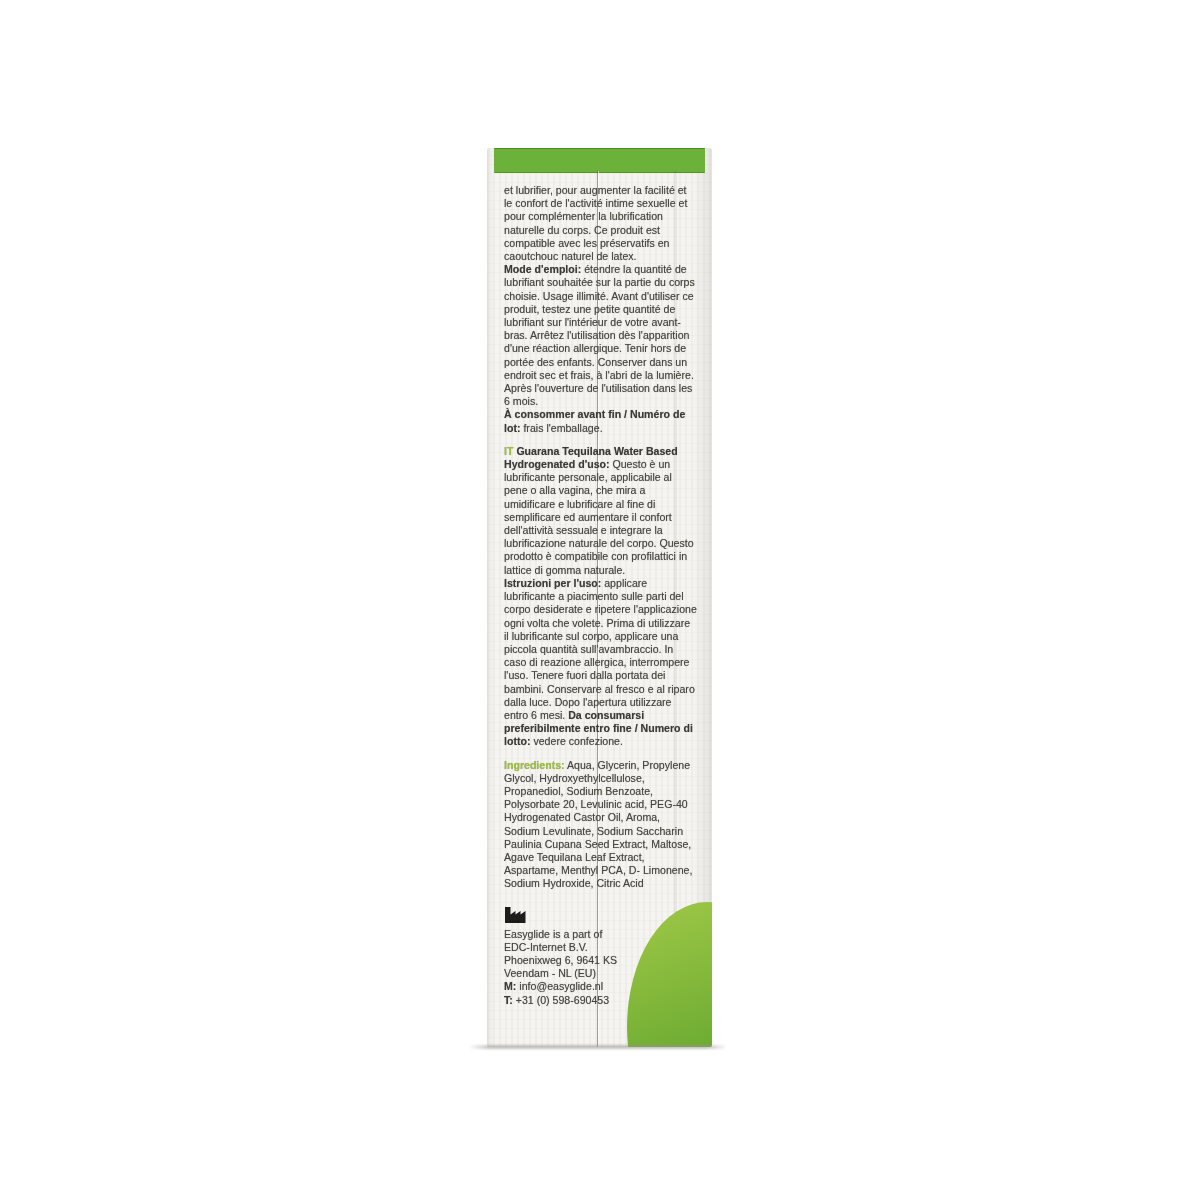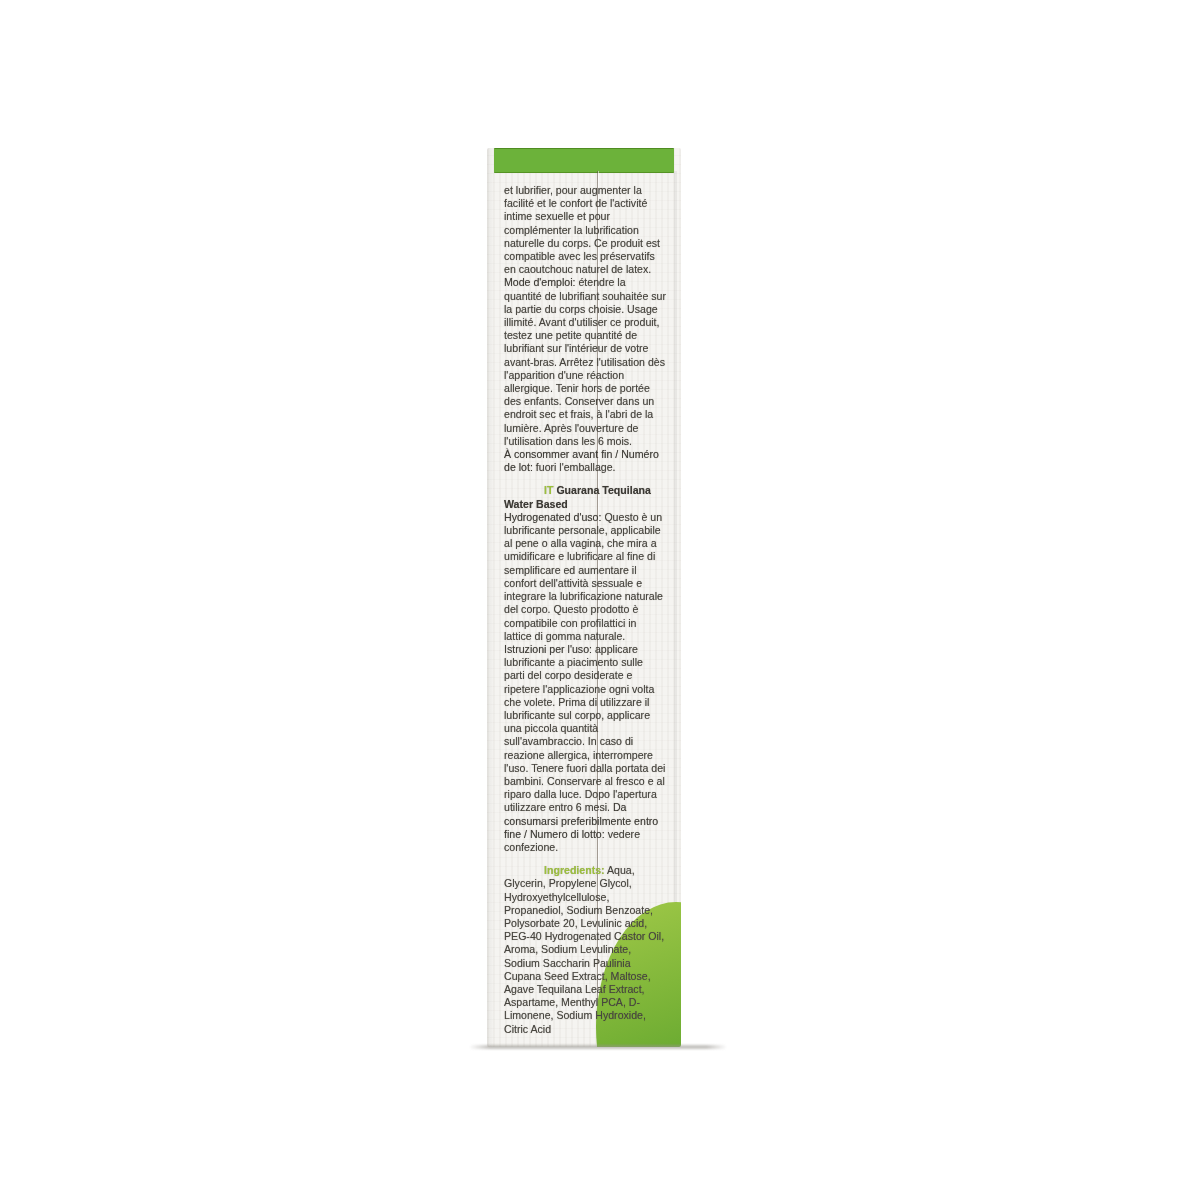--- a/index.html
+++ b/index.html
@@ -3,21 +3,21 @@
 <meta charset="utf-8">
 <style>
   html,body{margin:0;padding:0;}
   body{
     width:1200px;height:1200px;background:#ffffff;position:relative;
     font-family:"Liberation Sans", sans-serif;overflow:hidden;
   }
   .stage{position:absolute;inset:0;}
   
   .box{
-    position:absolute;left:487px;top:148px;width:194px;height:899px;
+    position:absolute;left:487px;top:148px;width:225px;height:899px;
     background:
       linear-gradient(90deg, rgba(0,0,0,0.055) 0px, rgba(0,0,0,0) 7px, rgba(0,0,0,0) 206px, rgba(0,0,0,0.07) 225px),
       repeating-linear-gradient(90deg, rgba(125,112,95,0.05) 0px, rgba(125,112,95,0.05) 2px, rgba(255,255,255,0) 2px, rgba(255,255,255,0) 6px),
       repeating-linear-gradient(0deg, rgba(120,110,98,0.03) 0px, rgba(120,110,98,0.03) 1px, rgba(255,255,255,0) 1px, rgba(255,255,255,0) 9px),
       #f5f4f1;
     border-radius:2px;overflow:hidden;
   }
   .band{
     position:absolute;left:7px;right:7px;top:0;height:23px;
     border-top:1px solid #4f8c22;border-bottom:1px solid #559324;
@@ -37,22 +37,22 @@
   }
   
   .content{
     position:absolute;left:17px;right:15px;top:36px;
     font-size:10.6px;line-height:13.2px;color:#47453f;
     text-shadow:0 0 0.8px rgba(75,70,62,0.55);
     filter:blur(0.30px);
   }
   .content p{margin:0;}
   .gap{height:10px;}
-  b.lbl{font-weight:normal;color:#3d3b36;}
-  .green-accent{font-weight:bold;margin-left:40px;}
+  b.lbl{font-weight:bold;color:#3d3b36;}
+  .green-accent{font-weight:bold;}
   .title-line{font-weight:bold;color:#3b3934;}
   .factory{margin:12px 0 4px 0;height:21px;}
   .factory svg{display:block;}
   .mfr div{white-space:nowrap;}
 </style>
 </head>
 <body>
 
 <div class="stage">
 
@@ -62,38 +62,46 @@
     <div class="crease-main"></div>
     <div class="crease-soft"></div>
     <div class="leaf"></div>
 
     <div class="content">
 
       <p><span>et lubrifier, pour augmenter la facilité et le confort de l'activité intime sexuelle et pour complémenter la lubrification naturelle du corps. Ce produit est compatible avec les préservatifs en caoutchouc naturel de latex.</span></p>
 
       <p><b class="lbl">Mode d'emploi:</b><span> étendre la quantité de lubrifiant souhaitée sur la partie du corps choisie. Usage illimité. Avant d'utiliser ce produit, testez une petite quantité de lubrifiant sur l'intérieur de votre avant-bras. Arrêtez l'utilisation dès l'apparition d'une réaction allergique. Tenir hors de portée des enfants. Conserver dans un endroit sec et frais, à l'abri de la lumière. Après l'ouverture de l'utilisation dans les 6 mois.</span></p>
 
-      <p><b class="lbl">À consommer avant fin / Numéro de lot:</b><span> fuori l'emballage.</span></p>
+      <p><b class="lbl">À consommer avant fin / Numéro de lot:</b><span> frais l'emballage.</span></p>
 
       <div class="gap"></div>
 
       <p class="title-line"><span class="green-accent" id="lang-tag" style="color: rgb(157, 193, 60);">IT</span> <span>Guarana Tequilana Water Based</span></p>
 
       <p><b class="lbl">Hydrogenated d'uso:</b><span> Questo è un lubrificante personale, applicabile al pene o alla vagina, che mira a umidificare e lubrificare al fine di semplificare ed aumentare il confort dell'attività sessuale e integrare la lubrificazione naturale del corpo. Questo prodotto è compatibile con profilattici in lattice di gomma naturale.</span></p>
 
       <p><b class="lbl">Istruzioni per l'uso:</b><span> applicare lubrificante a piacimento sulle parti del corpo desiderate e ripetere l'applicazione ogni volta che volete. Prima di utilizzare il lubrificante sul corpo, applicare una piccola quantità sull'avambraccio. In caso di reazione allergica, interrompere l'uso. Tenere fuori dalla portata dei bambini. Conservare al fresco e al riparo dalla luce. Dopo l'apertura utilizzare entro 6 mesi. </span><b class="lbl">Da consumarsi preferibilmente entro fine / Numero di lotto:</b><span> vedere confezione.</span></p>
 
       <div class="gap"></div>
 
       <p><span class="green-accent" id="ingr-label" style="color: rgb(157, 193, 60);">Ingredients:</span><span> Aqua, Glycerin, Propylene Glycol, Hydroxyethylcellulose, Propanediol, Sodium Benzoate, Polysorbate 20, Levulinic acid, PEG-40 Hydrogenated Castor Oil, Aroma, Sodium Levulinate, Sodium Saccharin Paulinia Cupana Seed Extract, Maltose, Agave Tequilana Leaf Extract, Aspartame, Menthyl PCA, D- Limonene, Sodium Hydroxide, Citric Acid</span></p>
 
       <div class="factory">
         <svg width="27" height="21" viewBox="0 0 27 21" aria-hidden="true">
           <path fill="#1d1c1a" d="M1 20 L1 4 L6.5 4 L6.5 11.5 L11.5 8 L11.5 11.5 L16.5 8 L16.5 11.5 L21.5 8 L21.5 20 Z"></path>
         </svg>
       </div>
 
+      <div class="mfr">
+        <div>Easyglide is a part of</div>
+        <div>EDC-Internet B.V.</div>
+        <div>Phoenixweg 6, 9641 KS</div>
+        <div>Veendam - NL (EU)</div>
+        <div><b class="lbl">M:</b><span> info@easyglide.nl</span></div>
+        <div><b class="lbl">T:</b><span> +31 (0) 598-690453</span></div>
+      </div>
 
     </div>
   </div>
 
   <div class="shadow-line"></div>
 </div>
 
 </body></html>

